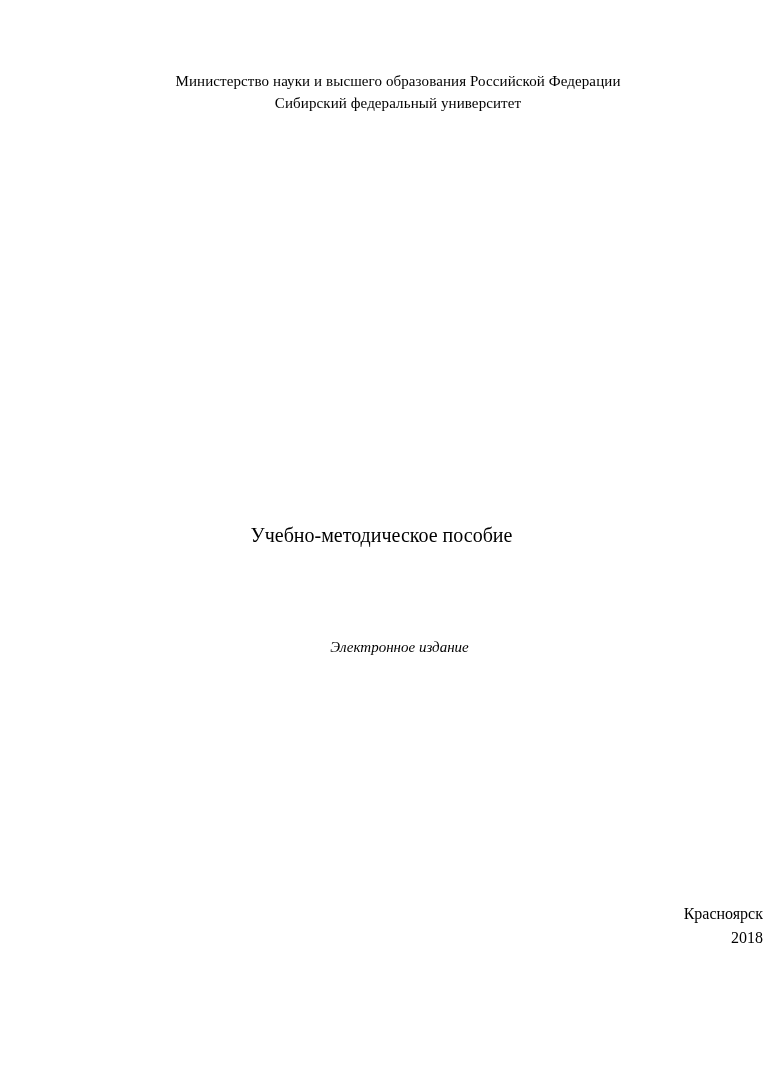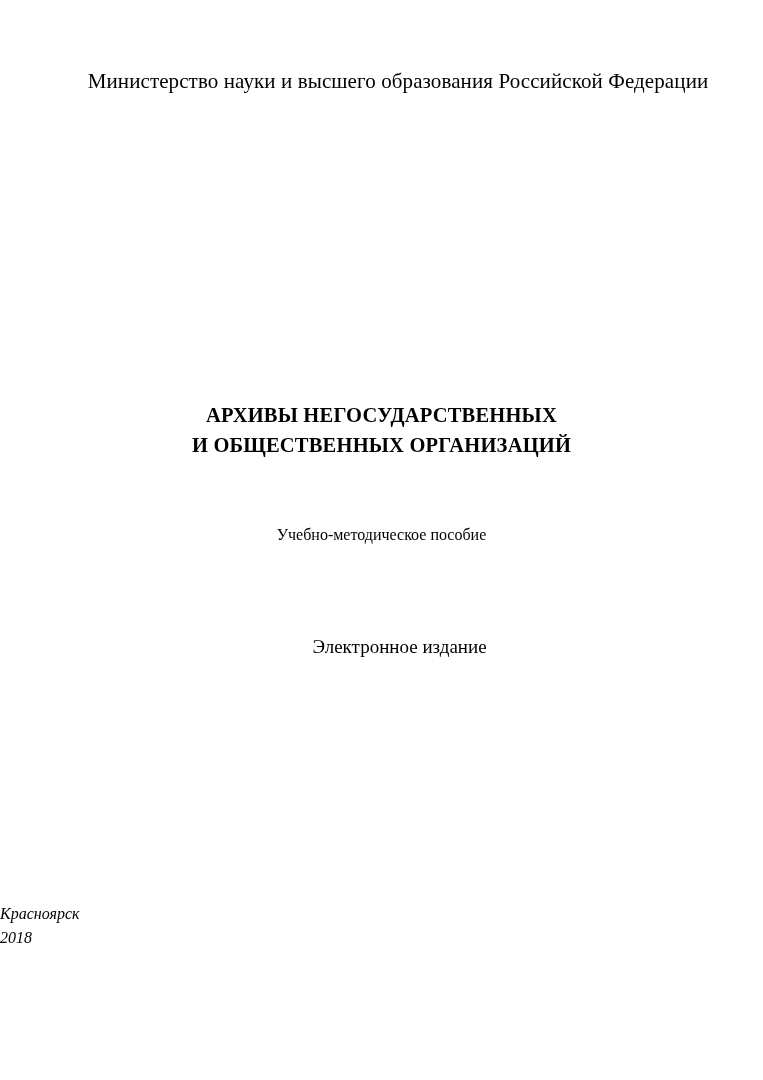--- a/index.html
+++ b/index.html
@@ -22,21 +22,21 @@
     box-sizing: border-box;
   }
   .publisher-block {
     position: absolute;
     top: 70px;
     left: 0;
     width: 763px;
     text-align: center;
   }
   .publisher-line {
-    font-size: 21px;
+    font-size: 15px;
     line-height: 22px;
     letter-spacing: 0.1px;
     padding-left: 33px;
   }
   .title-block {
     position: absolute;
     top: 400px;
     left: 0;
     width: 763px;
     text-align: center;
@@ -48,61 +48,58 @@
     letter-spacing: 0.2px;
   }
   .subtitle-block {
     position: absolute;
     top: 524px;
     left: 0;
     width: 763px;
     text-align: center;
   }
   .subtitle-line {
-    font-size: 16px;
+    font-size: 20px;
     line-height: 22px;
   }
   .edition-block {
     position: absolute;
     top: 636px;
     left: 0;
     width: 763px;
     text-align: center;
   }
   .edition-line {
-    font-size: 19px;
+    font-size: 15px;
+    font-style: italic;
     line-height: 22px;
     padding-left: 36px;
   }
   .imprint-block {
     position: absolute;
     top: 902px;
     left: 0;
     width: 763px;
-    text-align: left;
-    font-style: italic;
+    text-align: right;
   }
   .imprint-line {
     font-size: 16px;
     line-height: 23.5px;
   }
 </style>
 </head>
 <body>
 
 <div class="page">
 
   <div class="publisher-block">
     <div class="publisher-line">Министерство науки и высшего образования Российской Федерации</div>
+    <div class="publisher-line">Сибирский федеральный университет</div>
   </div>
 
-  <div class="title-block">
-    <div class="title-line">АРХИВЫ НЕГОСУДАРСТВЕННЫХ</div>
-    <div class="title-line">И ОБЩЕСТВЕННЫХ ОРГАНИЗАЦИЙ</div>
-  </div>
 
   <div class="subtitle-block">
     <div class="subtitle-line">Учебно-методическое пособие</div>
   </div>
 
   <div class="edition-block">
     <div class="edition-line">Электронное издание</div>
   </div>
 
   <div class="imprint-block">

